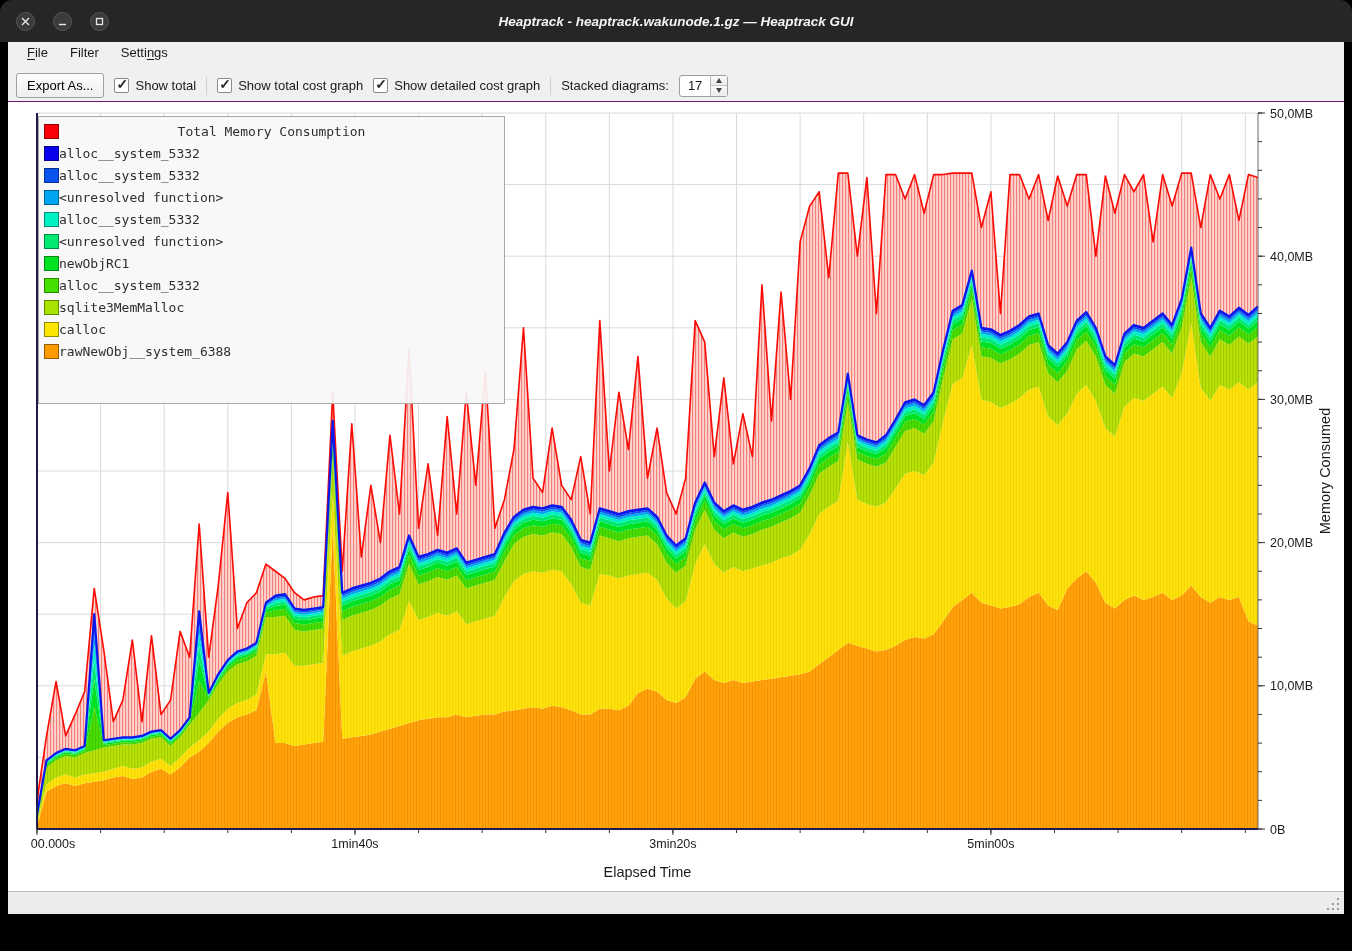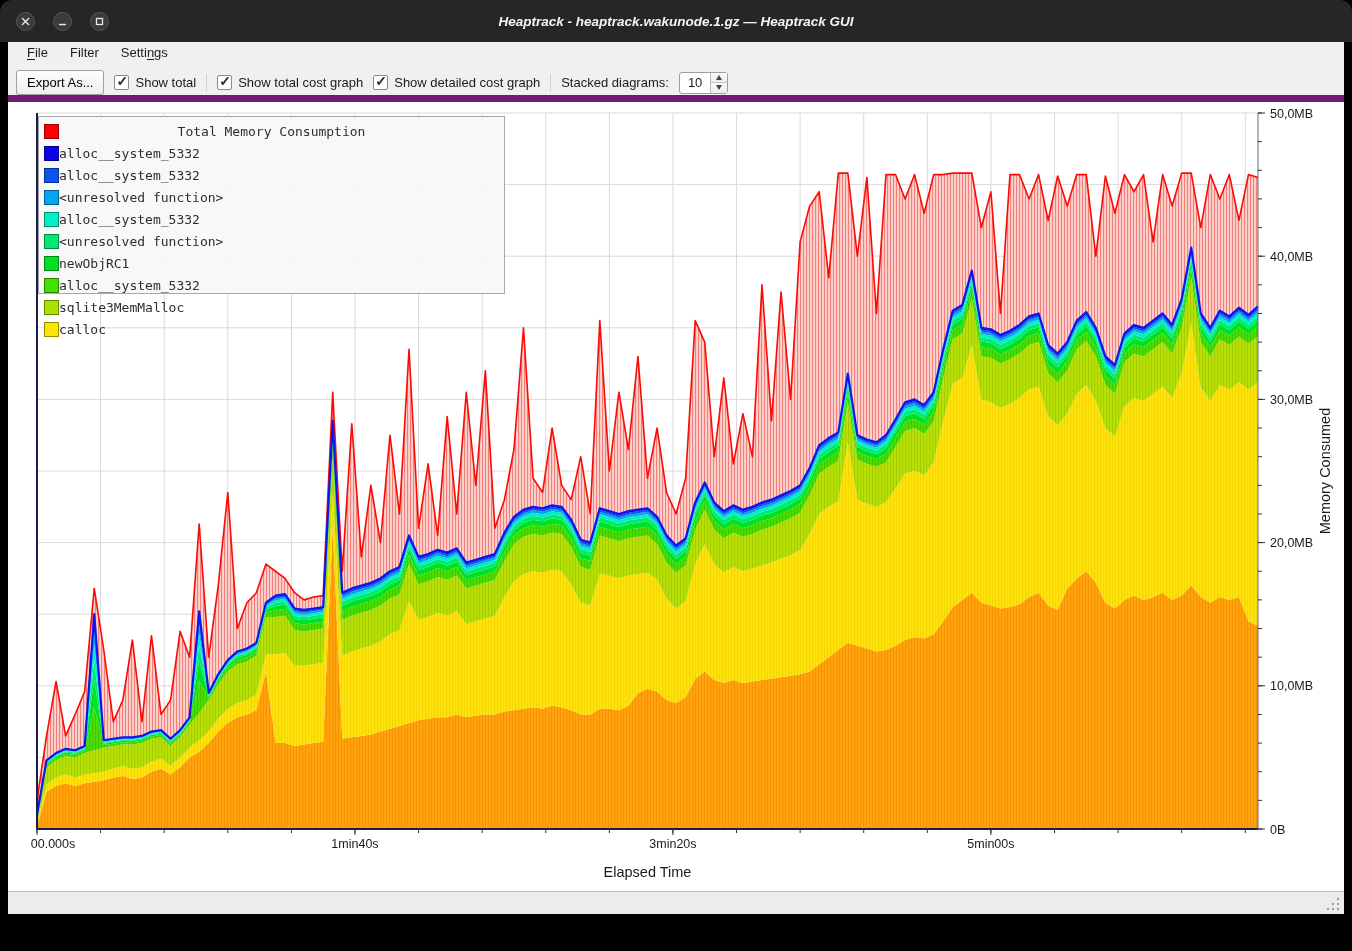--- a/index.html
+++ b/index.html
@@ -21,21 +21,21 @@
   .menu-item { padding:3px 9px; border-radius:3px; }
   .menu-item u { text-underline-offset:2px; }
   
   .tabbar { height:30px; background:#ececec; display:flex; align-items:flex-end; padding-left:4px;
     border-bottom:1px solid #b6b6b6; position:relative; }
   .tab { height:26px; padding:4px 13px 0 13px; margin-right:2px; background:linear-gradient(#f7f7f7,#e7e7e7);
     border:1px solid #b6b6b6; border-bottom:none; border-radius:4px 4px 0 0; white-space:nowrap; }
   .tab.active { background:#fff; height:29px; padding-top:6px; position:relative; z-index:2; margin-bottom:-1px; }
   
   .toolbar { height:32px; background:#f0f0f0; display:flex; align-items:center; gap:10px; padding:0 8px;
-    border-bottom:7px solid #701a75; }
+    border-bottom:1px solid #701a75; }
   .btn { background:linear-gradient(#fdfdfd,#efefef); border:1px solid #9f9f9f; border-radius:3px;
     padding:4px 10px; font-size:13px; font-family:inherit; }
   .cbgroup { display:flex; align-items:center; gap:6px; }
   .cb { width:15px; height:15px; background:#fff; border:1px solid #8a8a8a; border-radius:2px;
     position:relative; display:inline-block; }
   .cb.checked::after { content:"✓"; position:absolute; left:1px; top:-3px; font-size:14px;
     font-weight:bold; color:#2b2b2b; }
   .sep { width:1px; height:18px; background:#cfcfcf; }
   .spin { display:flex; align-items:stretch; border:1px solid #9f9f9f; border-radius:3px; background:#fff; height:22px; }
   .spin .val { padding:2px 8px 0 8px; min-width:28px; }
@@ -45,21 +45,21 @@
   .spin .arr:first-child { border-bottom:1px solid #c6c6c6; }
   .tri-up { width:0; height:0; border-left:3.5px solid transparent; border-right:3.5px solid transparent;
     border-bottom:5px solid #444; }
   .tri-dn { width:0; height:0; border-left:3.5px solid transparent; border-right:3.5px solid transparent;
     border-top:5px solid #444; }
   
   .content { position:relative; height:789px; background:#fff; }
   #chart { position:absolute; left:0; top:0; }
   #chart text { font-family:"Liberation Sans", sans-serif; fill:#1a1a1a; }
   
-  .legend { position:absolute; left:30px; top:14px; width:467px; height:178px;
+  .legend { position:absolute; left:30px; top:14px; width:467px; height:288px;
     background:rgba(247,247,247,0.93); border:1px solid #a8a8a8; padding:3px 0 0 0; }
   .lg-row { display:flex; align-items:center; height:22px; padding-left:5px;
     font-family:"DejaVu Sans Mono", monospace; font-size:13px; color:#2e2e2e; }
   .sw { width:15px; height:15px; border:1px solid rgba(0,0,0,0.4); flex:0 0 15px; }
   .lg-label { white-space:pre; }
   .lg-title-text { flex:1; text-align:center; margin-right:20px; }
   
   .statusbar { height:23px; background:#ececec; border-top:1px solid #bdbdbd; position:relative; }
   .grip { position:absolute; right:4px; bottom:4px; width:14px; height:14px;
     background:
@@ -114,21 +114,21 @@
         <span class="cb checked"></span>
         <span>Show total cost graph</span>
       </span>
       <span class="cbgroup">
         <span class="cb checked"></span>
         <span>Show detailed cost graph</span>
       </span>
       <span class="sep"></span>
       <span>Stacked diagrams:</span>
       <span class="spin">
-        <span class="val">10</span>
+        <span class="val">17</span>
         <span class="arrows">
           <span class="arr">
               <span class="tri-up"></span>
             </span>
           <span class="arr">
               <span class="tri-dn"></span>
             </span>
         </span>
       </span>
     </div>
@@ -317,20 +317,24 @@
               <span class="lg-label">alloc__system_5332</span>
             </div>
             <div class="lg-row">
               <span class="sw" style="background: rgb(169, 226, 2);"></span>
               <span class="lg-label">sqlite3MemMalloc</span>
             </div>
             <div class="lg-row">
               <span class="sw" style="background: rgb(251, 230, 0);"></span>
               <span class="lg-label">calloc</span>
             </div>
+            <div class="lg-row">
+              <span class="sw" style="background: rgb(251, 155, 0);"></span>
+              <span class="lg-label">rawNewObj__system_6388</span>
+            </div>
           </div>
       </div>
     </div>
 
     <div class="statusbar">
       <div class="grip"></div>
     </div>
   </div>
 </div>
 

